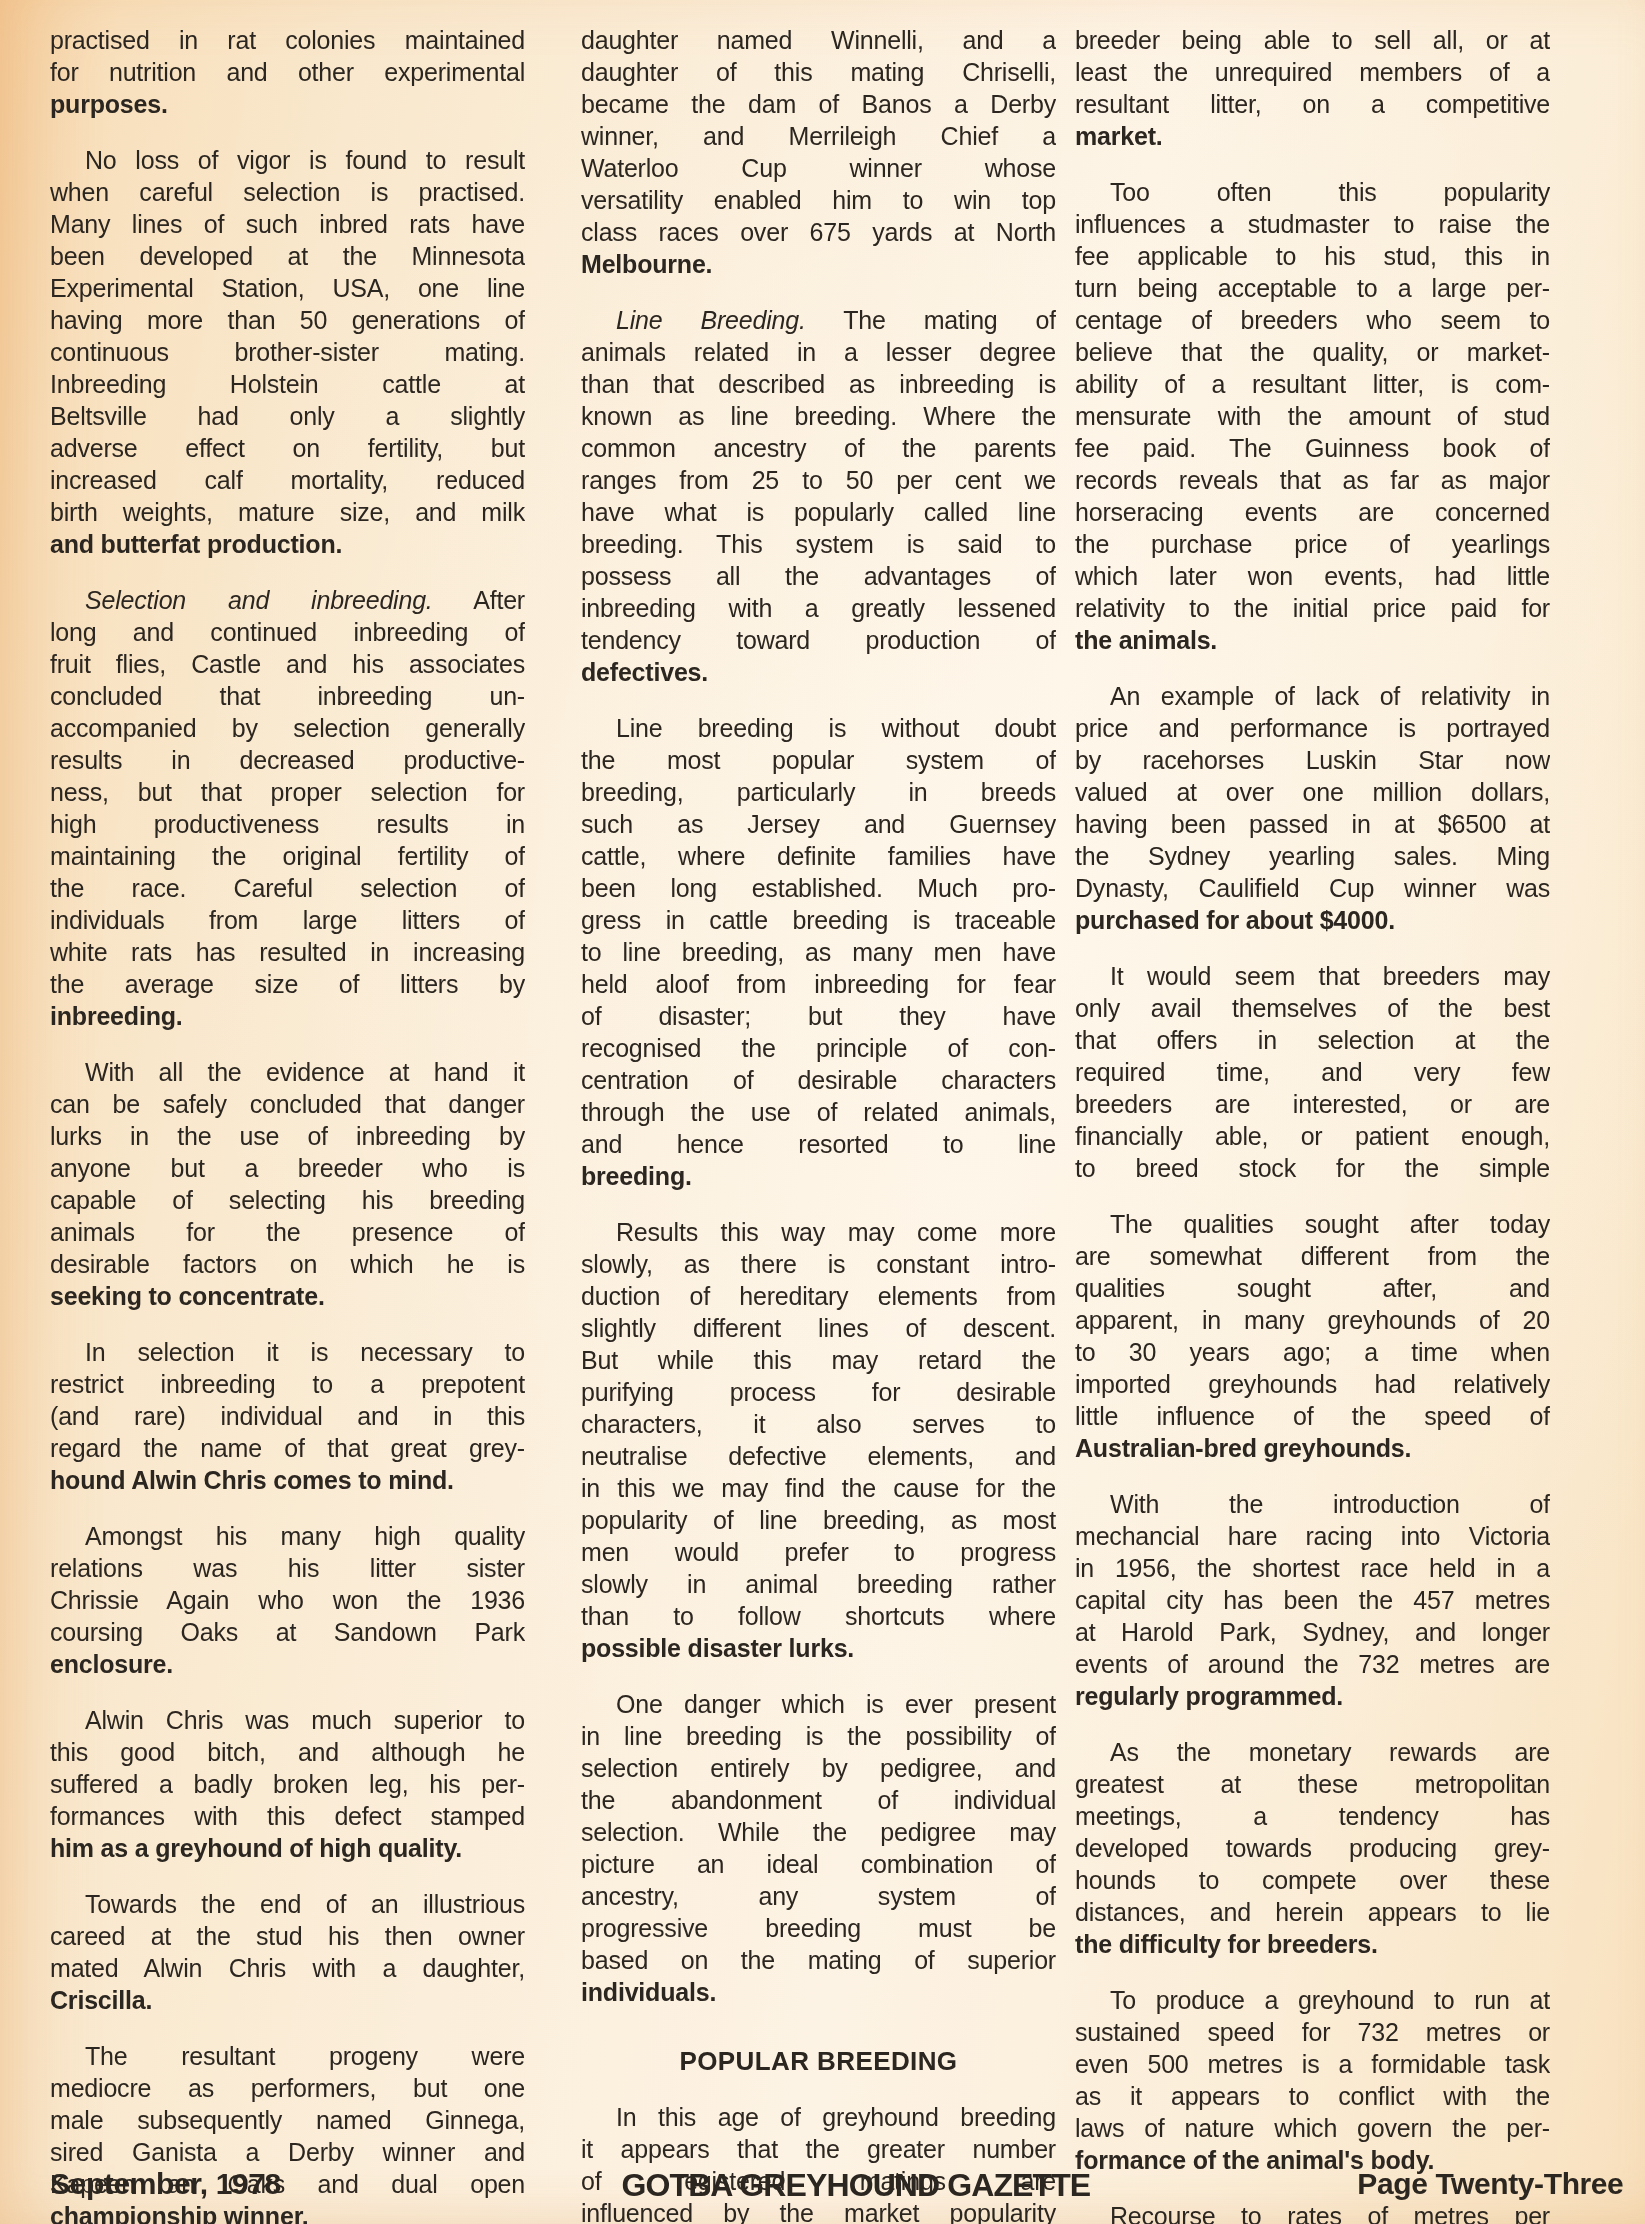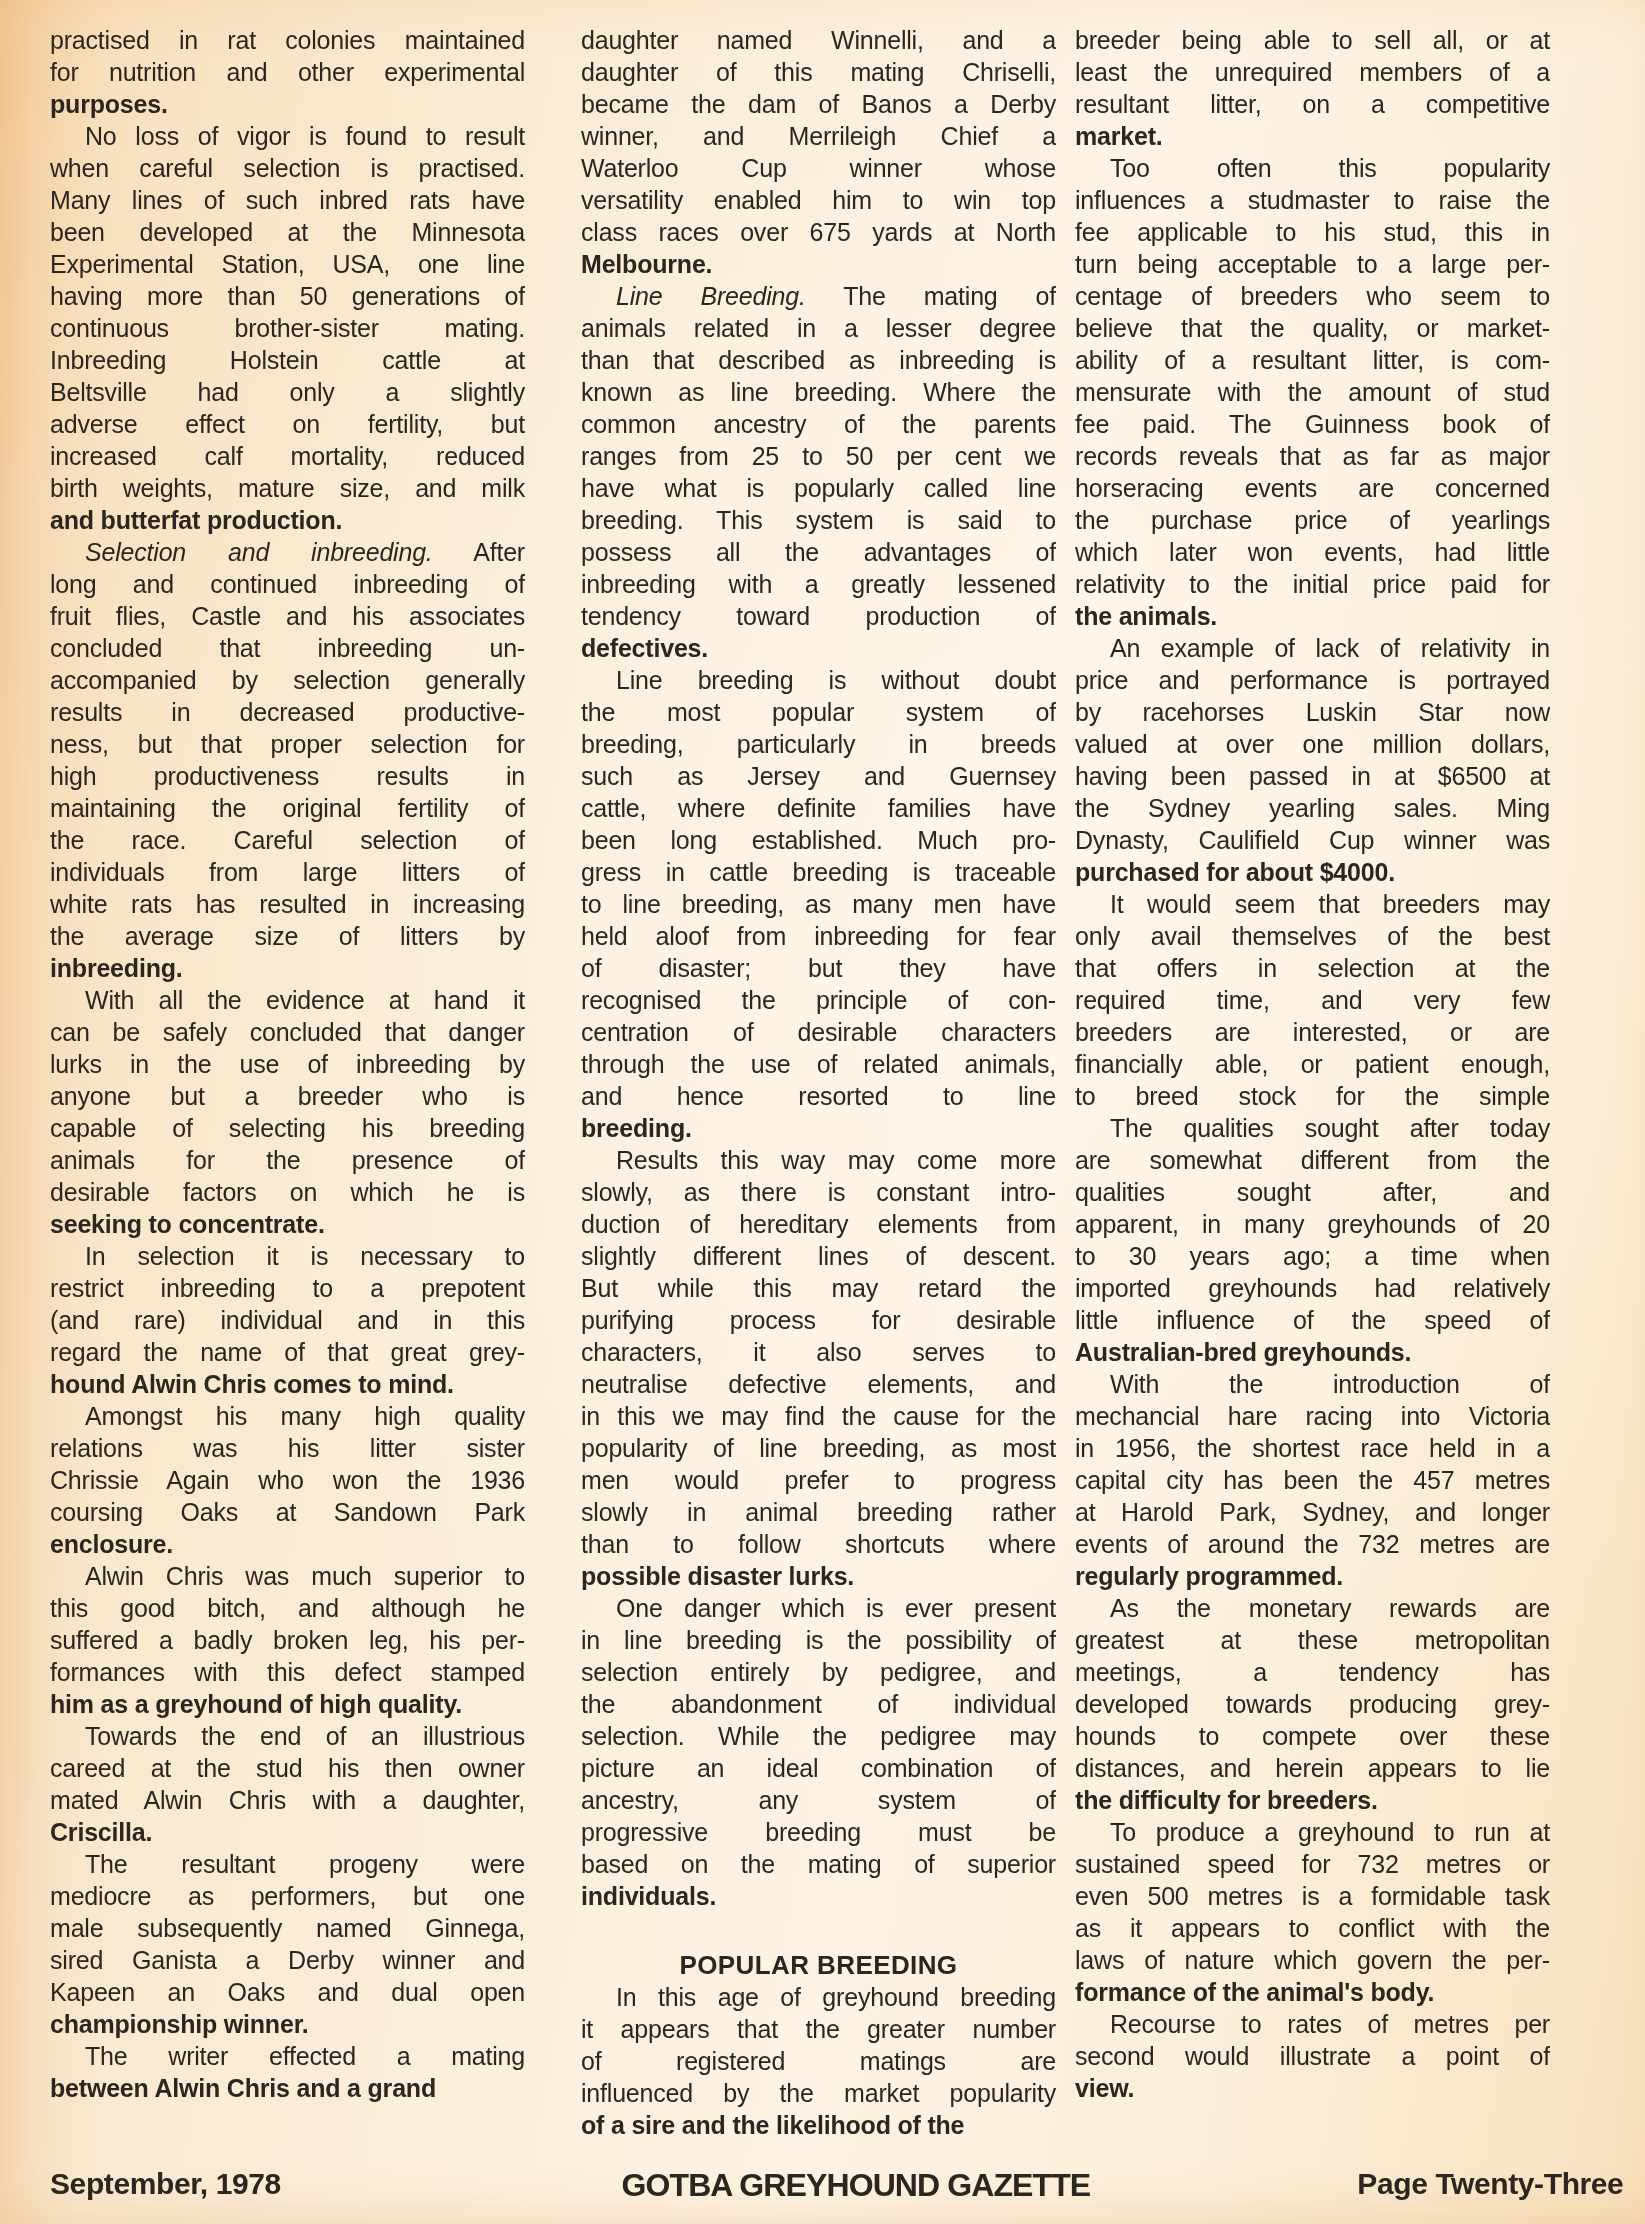--- a/index.html
+++ b/index.html
@@ -27,21 +27,21 @@
     font-size: 25px;
     line-height: 32px;
     height: 32px;
     letter-spacing: -0.2px;
     text-align: justify;
     text-align-last: justify;
     overflow: hidden;
     white-space: nowrap;
   }
   .line.last { text-align-last: left; font-weight: bold; }
-  .line.indent { padding-left: 35px; }
+  .line.indent { padding-left: 35px; margin-top: 24px; }
   .line i { font-style: italic; }
   .heading {
     font-size: 26px;
     line-height: 32px;
     height: 32px;
     font-weight: 700;
     text-align: center;
     text-align-last: center;
     margin-top: 37px;
     letter-spacing: 0.4px;

